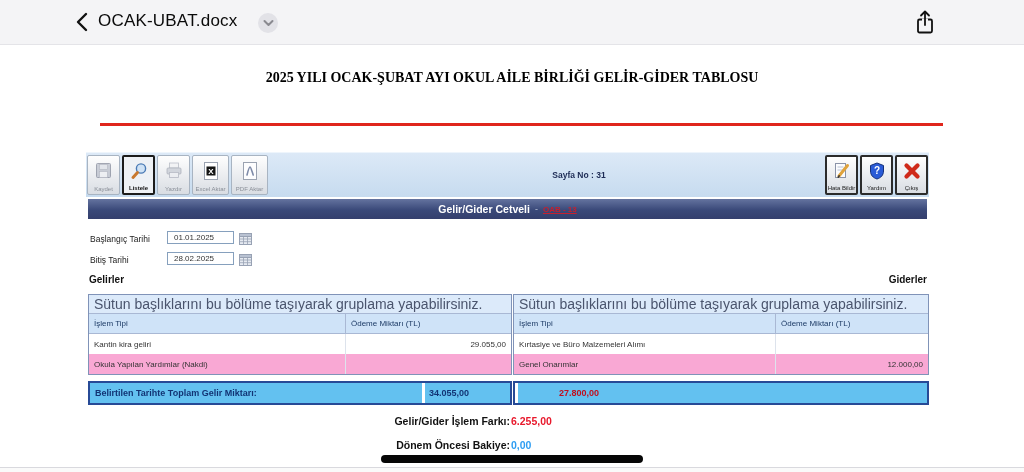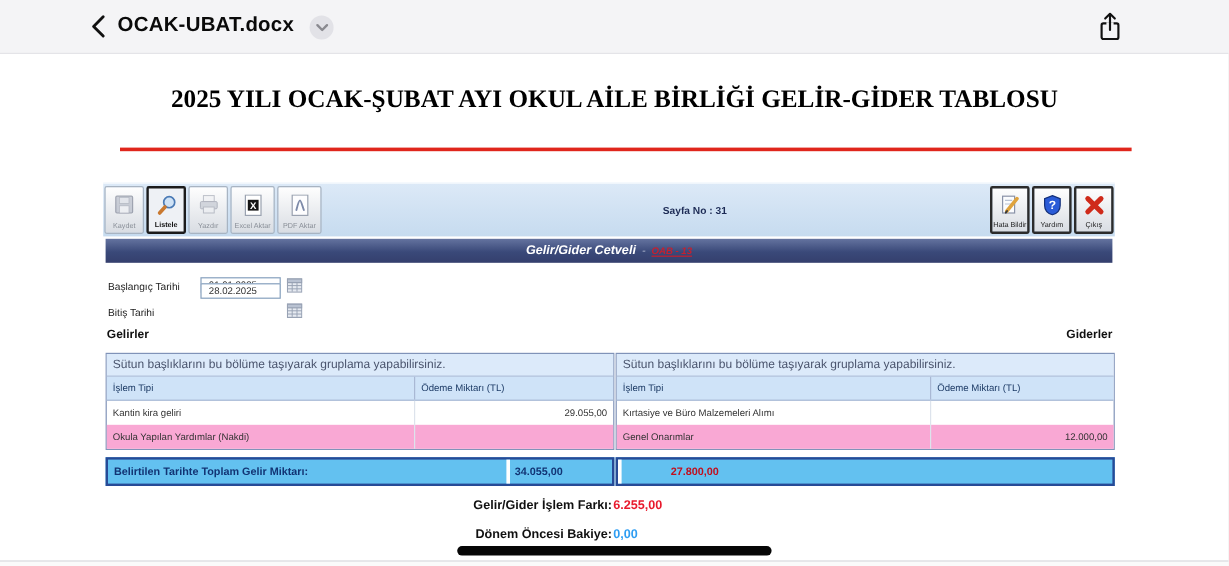--- a/index.html
+++ b/index.html
@@ -2,58 +2,58 @@
 <html><head>
 <meta charset="utf-8">
 <style>
   * { margin:0; padding:0; box-sizing:border-box; }
   body { background:#ddd; font-family:"Liberation Sans", sans-serif; }
   .screen{position:relative;width:1024px;height:472px;background:#fff;overflow:hidden;margin:0 auto;}
 
   
   .topbar{position:absolute;left:0;top:0;width:1024px;height:45px;background:#f4f4f6;border-bottom:1px solid #e4e4e8;}
   .back-btn{position:absolute;left:72px;top:11px;width:22px;height:22px;cursor:pointer;}
-  .doc-title-bar{position:absolute;left:98px;top:11px;font-size:17px;font-weight:700;color:#0a0a0a;letter-spacing:.2px;}
+  .doc-title-bar{position:absolute;left:98px;top:11px;font-size:17px;font-weight:400;color:#0a0a0a;letter-spacing:.2px;}
   .title-menu{position:absolute;left:258px;top:13px;width:20px;height:20px;border-radius:50%;background:#e2e2e7;display:flex;align-items:center;justify-content:center;cursor:pointer;}
   .share-btn{position:absolute;left:912px;top:9px;width:26px;height:28px;cursor:pointer;}
 
   
-  .doc-heading{position:absolute;left:40px;width:944px;top:70px;text-align:center;font-family:"Liberation Serif",serif;font-weight:700;font-size:21px;color:#000;white-space:nowrap;}
+  .doc-heading{position:absolute;left:40px;width:944px;top:70px;text-align:center;font-family:"Liberation Serif",serif;font-weight:700;font-size:14px;color:#000;white-space:nowrap;}
   .red-rule{position:absolute;left:100px;top:123px;width:843px;height:3px;background:#e0261c;}
 
   
   .app{position:absolute;left:86px;top:152px;width:843px;height:318px;font-family:"Liberation Sans",sans-serif;}
   .toolbar{position:absolute;left:0;top:0;width:843px;height:45px;background:linear-gradient(#dce9f7,#c6dbef);border-top:1px solid #eef5fc;}
   .tb-left{position:absolute;left:1px;top:2px;display:flex;gap:2px;align-items:stretch;}
   .tb-right{position:absolute;right:1px;top:2px;display:flex;gap:2px;align-items:stretch;}
   .tb-btn{width:33px;height:40px;display:flex;flex-direction:column;align-items:center;justify-content:flex-end;padding-bottom:1px;background:linear-gradient(#fefefe,#d9dde3);border:1px solid #a8b4c2;border-radius:2px;cursor:pointer;}
   .tb-btn.wide{width:37px;}
   .tb-btn.active{border:2px solid #1b1b1b;background:#eef1f5;}
   .tb-btn.dark{border:2px solid #2b2b2b;}
   .tb-ic{flex:1;display:flex;align-items:center;justify-content:center;}
   .tb-lab{font-size:6px;color:#8a8f98;line-height:8px;white-space:nowrap;}
   .tb-btn.active .tb-lab{color:#111;font-weight:700;}
   .tb-btn.dark .tb-lab{color:#222;}
   .tb-page{position:absolute;left:433px;top:17px;width:120px;text-align:center;font-size:8.5px;font-weight:700;color:#1d2b55;}
 
-  .navy-bar{position:absolute;left:2px;top:47px;width:839px;height:20px;background:linear-gradient(#64739f,#3a4979 55%,#343f6d);display:flex;align-items:center;justify-content:center;gap:5px;font-style:italic;}
+  .navy-bar{position:absolute;left:2px;top:47px;width:839px;height:20px;background:linear-gradient(#64739f,#3a4979 55%,#343f6d);display:flex;align-items:center;justify-content:center;gap:5px;}
   .navy-title{color:#fff;font-weight:700;font-size:10.5px;}
   .navy-sep{color:#b9c0d6;font-size:9px;}
   .navy-code{color:#c5202f;font-weight:700;font-size:8px;text-decoration:underline;}
 
   .f-label{position:absolute;left:4px;font-size:8.5px;color:#222;}
   .f-input{position:absolute;left:81px;width:67px;height:13px;border:1px solid #86a0bd;font-size:8px;padding-left:6px;color:#333;background:#fff;font-family:"Liberation Sans",sans-serif;}
   .f-cal{position:absolute;left:153px;cursor:pointer;}
 
   .sec-label{position:absolute;top:122px;font-weight:700;font-size:10px;color:#111;}
 
   .tbl{position:absolute;top:142px;border:1px solid #8093b8;background:#fff;}
   .tbl.income{left:2px;width:424px;}
   .tbl.expense{left:427px;width:416px;}
-  .grp{height:19px;background:#dceafa;font-size:10px;color:#4a546d;display:flex;align-items:center;padding-left:5px;border-bottom:1px solid #a9b8d4;cursor:default;}
+  .grp{height:19px;background:#dceafa;font-size:14px;color:#4a546d;display:flex;align-items:center;padding-left:5px;border-bottom:1px solid #a9b8d4;cursor:default;}
   .cols{height:20px;background:#cfe3f8;display:flex;border-bottom:1px solid #a9b8d4;}
   .cols .c1,.cols .c2{display:flex;align-items:center;padding-left:5px;font-size:8px;color:#1d3b66;}
   .cols .c1{border-right:1px solid #a9b8d4;}
   .tbl.income .c1{width:257px;}
   .tbl.expense .c1{width:262px;}
   .cols .c2{flex:1;}
   .trow{height:20px;display:flex;font-size:8px;color:#333;cursor:pointer;gap:17px;}
   .trow .c1{display:flex;align-items:center;padding-left:5px;border-right:1px solid #dde3ec;}
   .trow .c2{flex:1;display:flex;align-items:center;justify-content:flex-end;padding-right:5px;}
   .trow.alt{background:#f9a8d4;}
@@ -210,21 +210,21 @@
       <svg width="13" height="13" viewBox="0 0 13 13">
         <rect x="0.5" y="1.5" width="12" height="11" fill="#e6eaf1" stroke="#98a2b4"></rect>
         <rect x="0.5" y="1.5" width="12" height="3" fill="#b9c2d2" stroke="#98a2b4"></rect>
         <line x1="4.5" y1="4.5" x2="4.5" y2="12" stroke="#98a2b4" stroke-width=".8"></line>
         <line x1="8.5" y1="4.5" x2="8.5" y2="12" stroke="#98a2b4" stroke-width=".8"></line>
         <line x1="0.5" y1="7" x2="12.5" y2="7" stroke="#98a2b4" stroke-width=".8"></line>
         <line x1="0.5" y1="9.7" x2="12.5" y2="9.7" stroke="#98a2b4" stroke-width=".8"></line>
       </svg>
     </span>
     <div class="f-label" style="top:103px">Bitiş Tarihi</div>
-    <input class="f-input" style="top: 84px;" value="28.02.2025">
+    <input class="f-input" style="top: 100px;" value="28.02.2025">
     <span class="f-cal" style="top:100px">
       <svg width="13" height="13" viewBox="0 0 13 13">
         <rect x="0.5" y="1.5" width="12" height="11" fill="#e6eaf1" stroke="#98a2b4"></rect>
         <rect x="0.5" y="1.5" width="12" height="3" fill="#b9c2d2" stroke="#98a2b4"></rect>
         <line x1="4.5" y1="4.5" x2="4.5" y2="12" stroke="#98a2b4" stroke-width=".8"></line>
         <line x1="8.5" y1="4.5" x2="8.5" y2="12" stroke="#98a2b4" stroke-width=".8"></line>
         <line x1="0.5" y1="7" x2="12.5" y2="7" stroke="#98a2b4" stroke-width=".8"></line>
         <line x1="0.5" y1="9.7" x2="12.5" y2="9.7" stroke="#98a2b4" stroke-width=".8"></line>
       </svg>
     </span>

